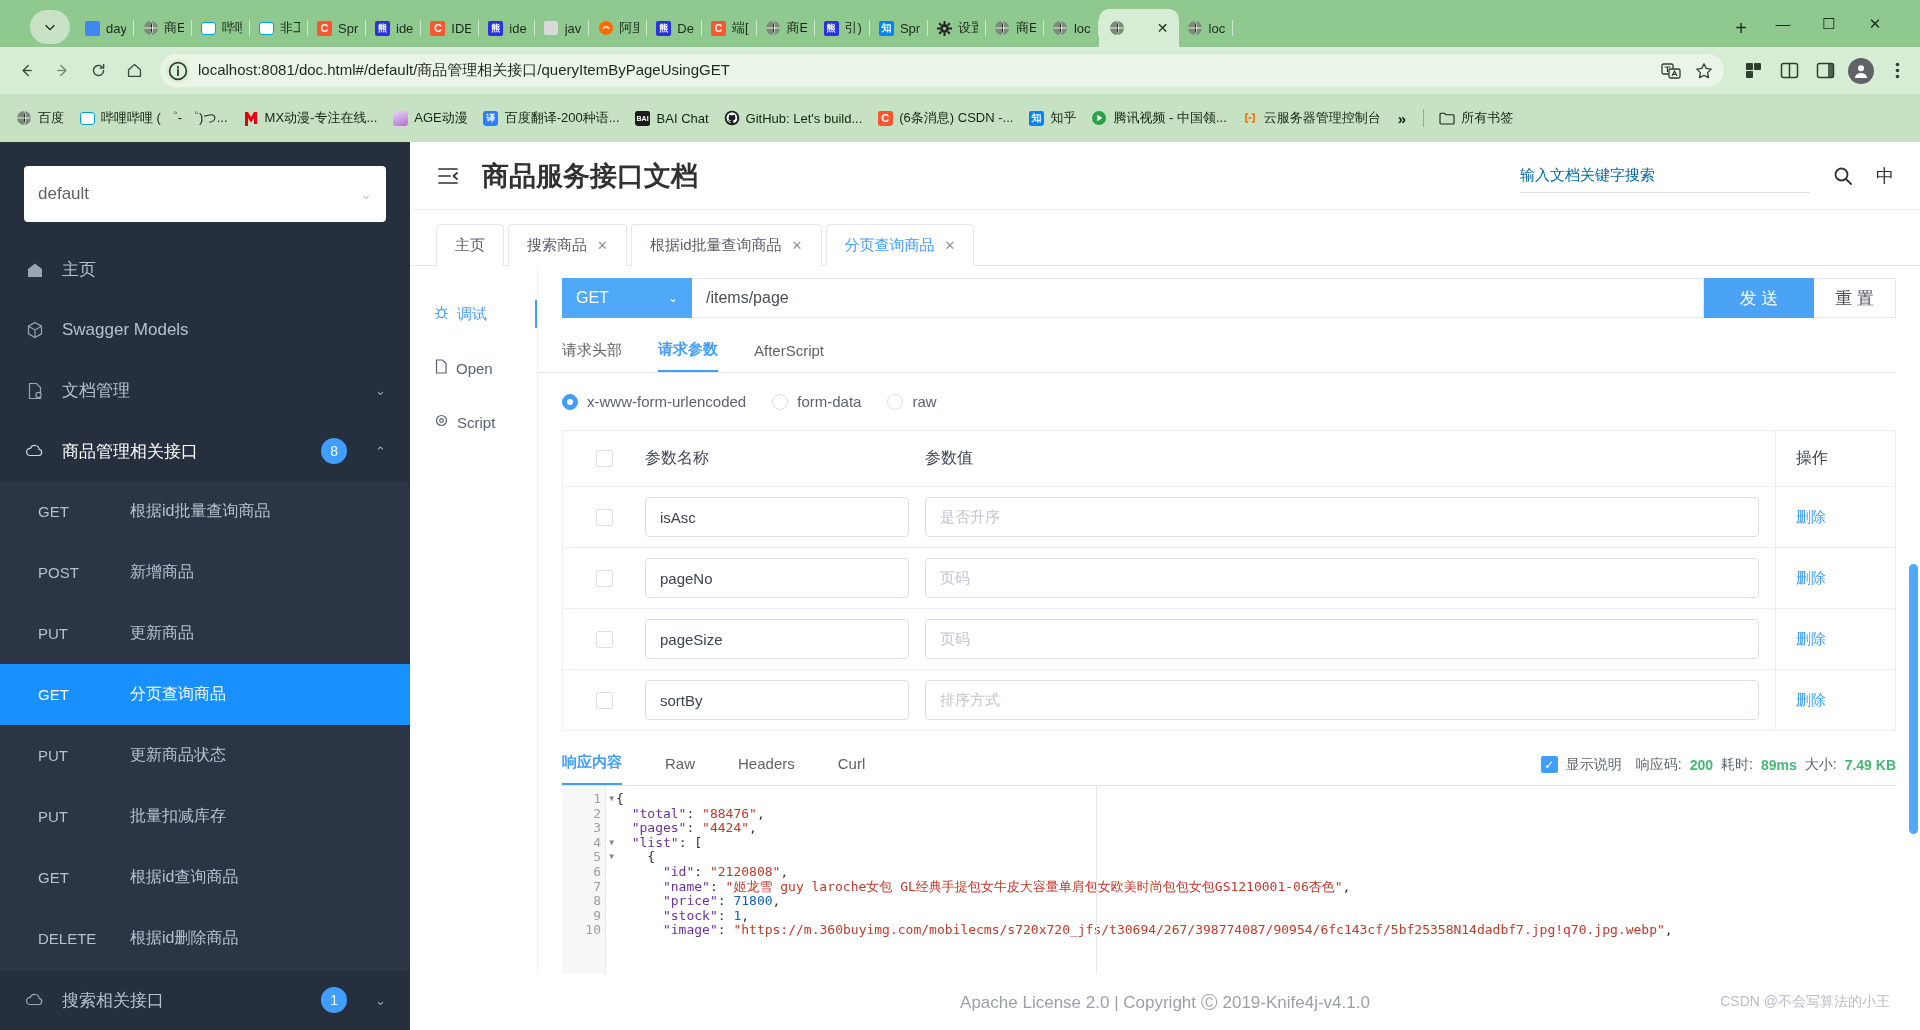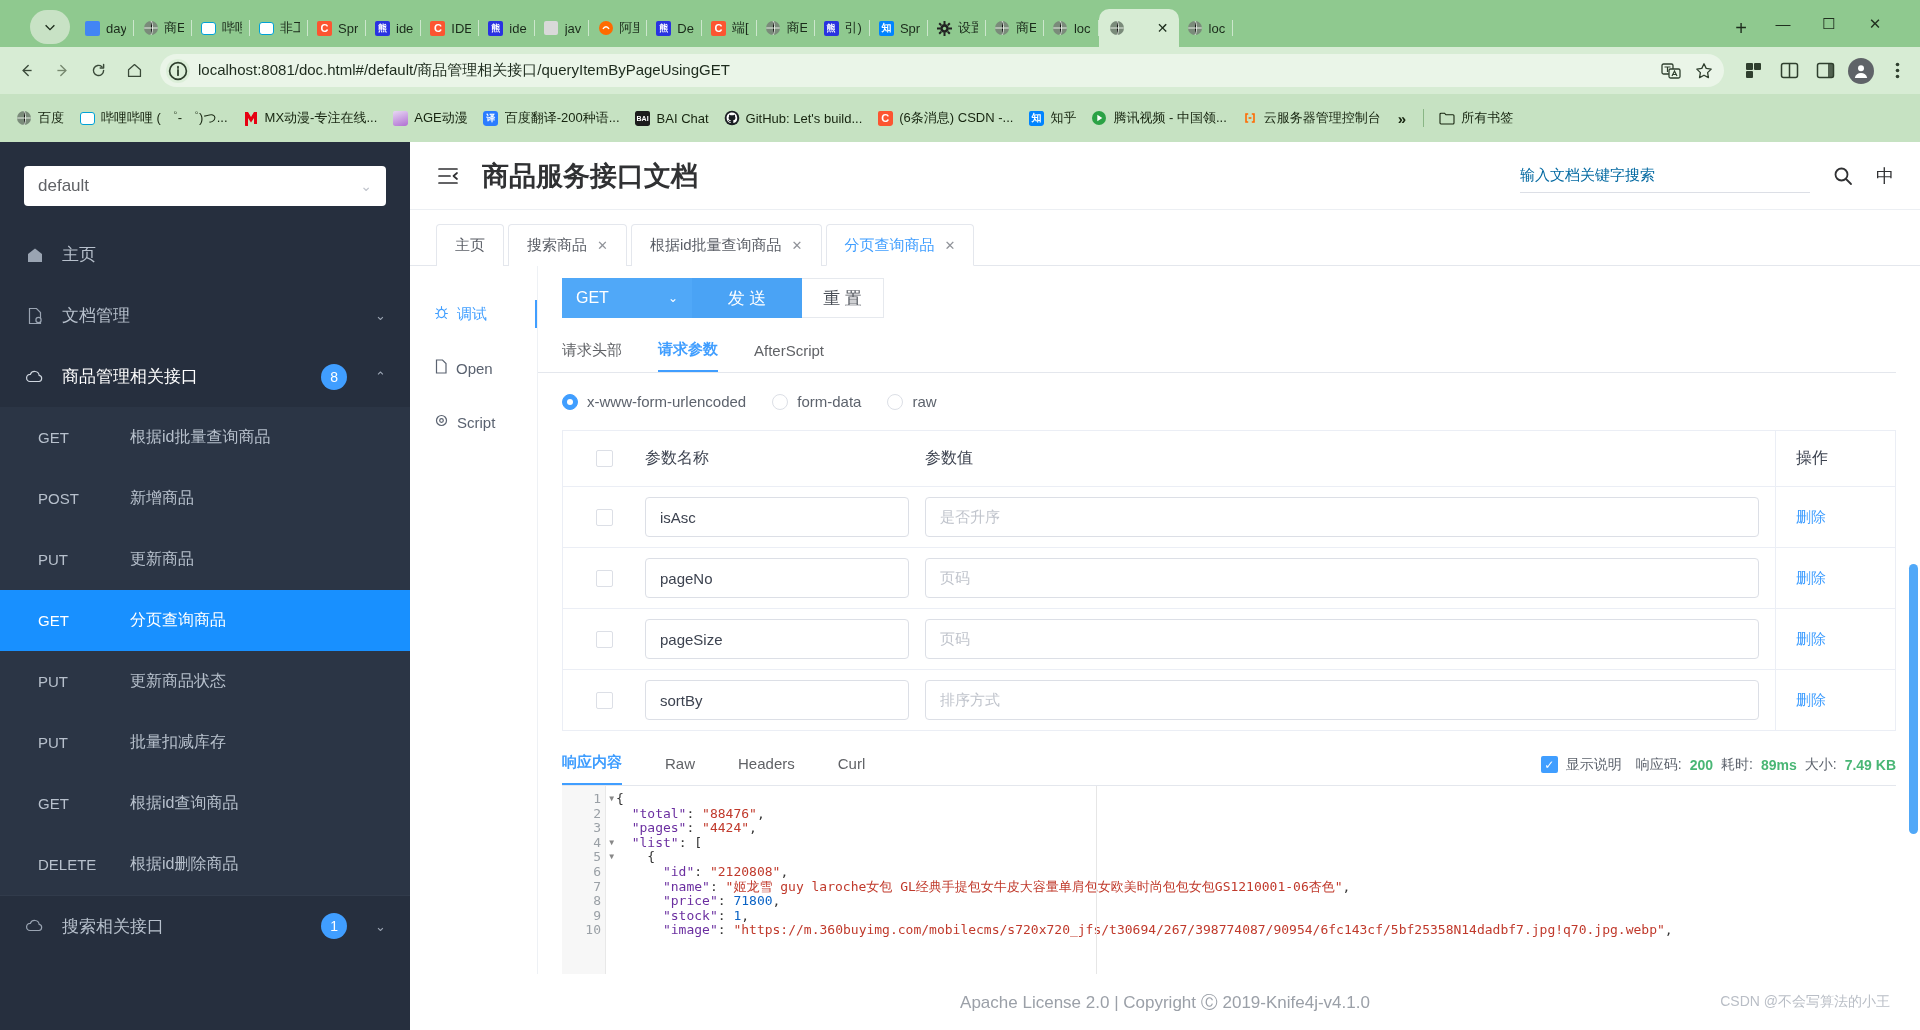--- a/index.html
+++ b/index.html
@@ -135,21 +135,21 @@
   
   .page { flex: 1; display: flex; min-height: 0; background: #fff; position: relative; }
 
   
   .sidebar {
     width: 410px; background: #262f3e; flex: none;
     display: flex; flex-direction: column; color: #b8c2cf;
     overflow: hidden;
   }
   .sb-select {
-    margin: 24px 24px 18px 24px; height: 40px; background: #fff;
+    margin: 24px 24px 18px 24px; height: 56px; background: #fff;
     border-radius: 4px; display: flex; align-items: center;
     padding: 0 14px; color: #606266; font-size: 17px;
   }
   .sb-select .caret { margin-left: auto; color: #c0c4cc; font-size: 14px; }
   .sb-item {
     height: 61px; display: flex; align-items: center; padding: 0 24px;
     font-size: 17px; color: #b7c0cc; gap: 16px;
   }
   .sb-item .ico { width: 22px; display:flex; align-items:center; justify-content:center; flex:none; }
   .sb-item .arrow { margin-left: auto; font-size: 13px; color: #9aa4b2; }
@@ -675,20 +675,29 @@
 
       <div class="sb-item">
         <span class="ico">
           <svg width="18" height="18" viewBox="0 0 18 18">
               <path d="M2 8l7-5.5L16 8v8H2z" fill="#9aa4b2"></path>
             </svg>
         </span>
         <span>主页</span>
       </div>
 
+      <div class="sb-item">
+        <span class="ico">
+          <svg width="18" height="18" viewBox="0 0 18 18">
+              <path d="M9 1.5l6.5 3.7v7.6L9 16.5 2.5 12.8V5.2z" stroke="#9aa4b2" stroke-width="1.2" fill="none"></path>
+              <path d="M2.5 5.2L9 8.9l6.5-3.7M9 8.9v7.6" stroke="#9aa4b2" stroke-width="1.1" fill="none"></path>
+            </svg>
+        </span>
+        <span>Swagger Models</span>
+      </div>
 
       <div class="sb-item">
         <span class="ico">
           <svg width="18" height="18" viewBox="0 0 18 18">
               <path d="M3.5 1.5h7l4 4v11h-11z" stroke="#9aa4b2" stroke-width="1.2" fill="none"></path>
               <circle cx="12.5" cy="13" r="2.6" stroke="#9aa4b2" stroke-width="1.2" fill="#262f3e"></circle>
             </svg>
         </span>
         <span>文档管理</span>
         <span class="arrow">⌄</span>
@@ -822,20 +831,21 @@
           </div>
         </div>
 
         <div class="debug">
 
           <div class="req-line">
             <div class="method">
               <span>GET</span>
               <span class="dcaret">⌄</span>
             </div>
+            <div class="path-inp">/items/page</div>
             <div class="send-btn">发 送</div>
             <div class="reset-btn">重 置</div>
             <div style="width:24px;flex:none"></div>
           </div>
 
           <div class="sub-tabs">
             <div class="stab">请求头部</div>
             <div class="stab active">请求参数</div>
             <div class="stab">AfterScript</div>
           </div>

